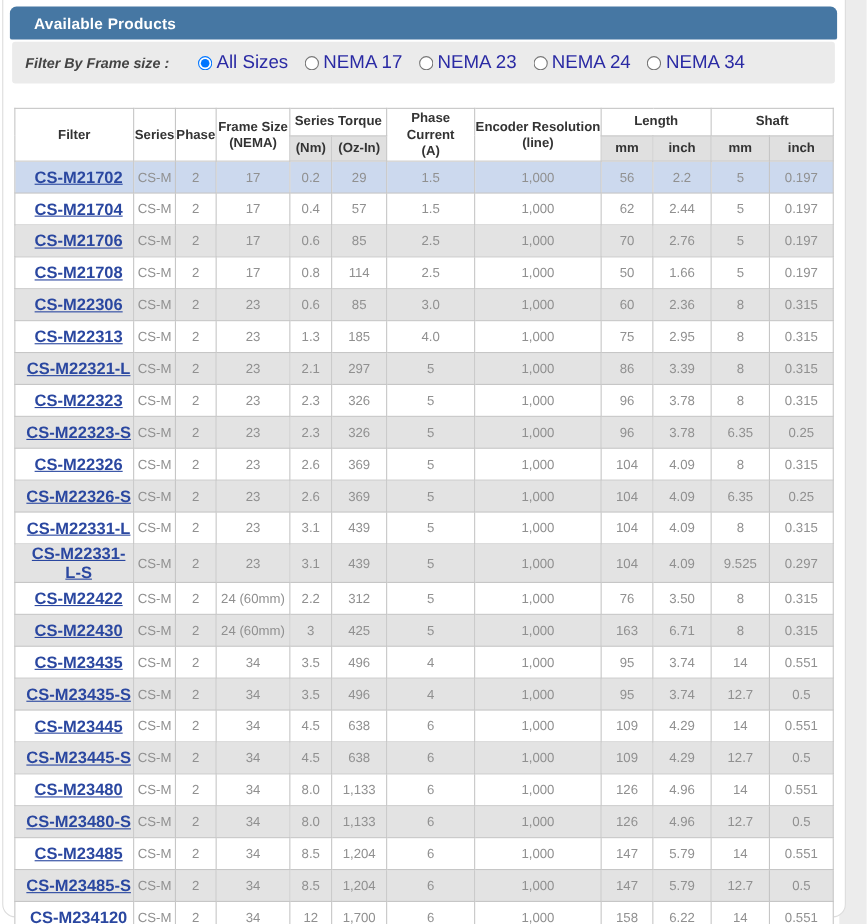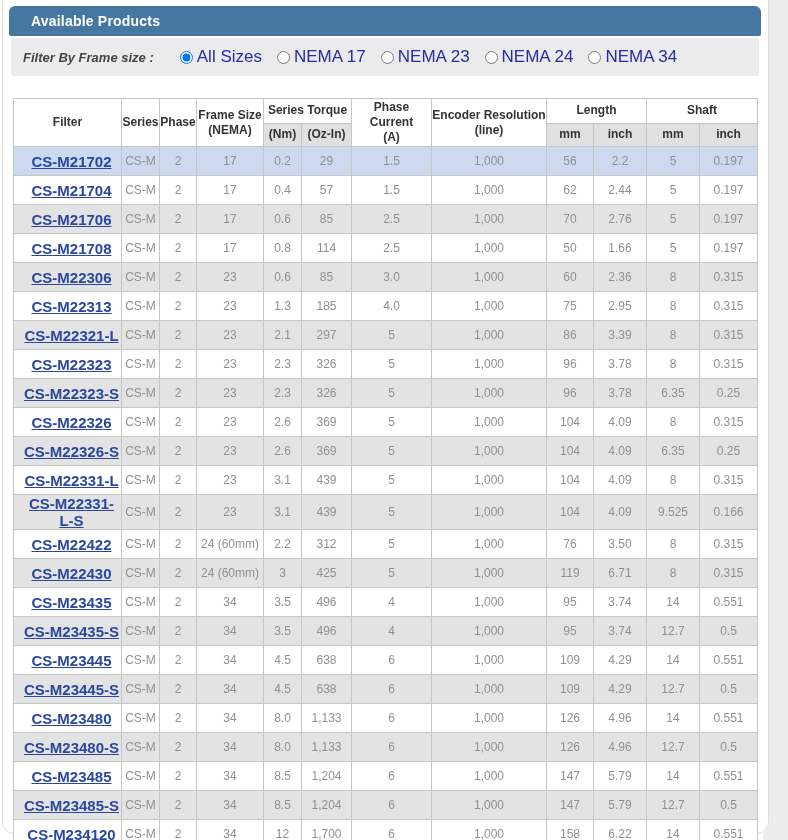--- a/index.html
+++ b/index.html
@@ -343,21 +343,21 @@
     <td class="v">CS-M</td>
     <td class="v">2</td>
     <td class="v">23</td>
     <td class="v">3.1</td>
     <td class="v">439</td>
     <td class="v">5</td>
     <td class="v">1,000</td>
     <td class="v">104</td>
     <td class="v">4.09</td>
     <td class="v">9.525</td>
-    <td class="v">0.166</td>
+    <td class="v">0.297</td>
   </tr>
 
   <tr>
     <td class="model-cell"><a>CS-M22422</a></td>
     <td class="v">CS-M</td>
     <td class="v">2</td>
     <td class="v">24 (60mm)</td>
     <td class="v">2.2</td>
     <td class="v">312</td>
     <td class="v">5</td>
@@ -370,21 +370,21 @@
 
   <tr>
     <td class="model-cell"><a>CS-M22430</a></td>
     <td class="v">CS-M</td>
     <td class="v">2</td>
     <td class="v">24 (60mm)</td>
     <td class="v">3</td>
     <td class="v">425</td>
     <td class="v">5</td>
     <td class="v">1,000</td>
-    <td class="v">119</td>
+    <td class="v">163</td>
     <td class="v">6.71</td>
     <td class="v">8</td>
     <td class="v">0.315</td>
   </tr>
 
   <tr>
     <td class="model-cell"><a>CS-M23435</a></td>
     <td class="v">CS-M</td>
     <td class="v">2</td>
     <td class="v">34</td>

